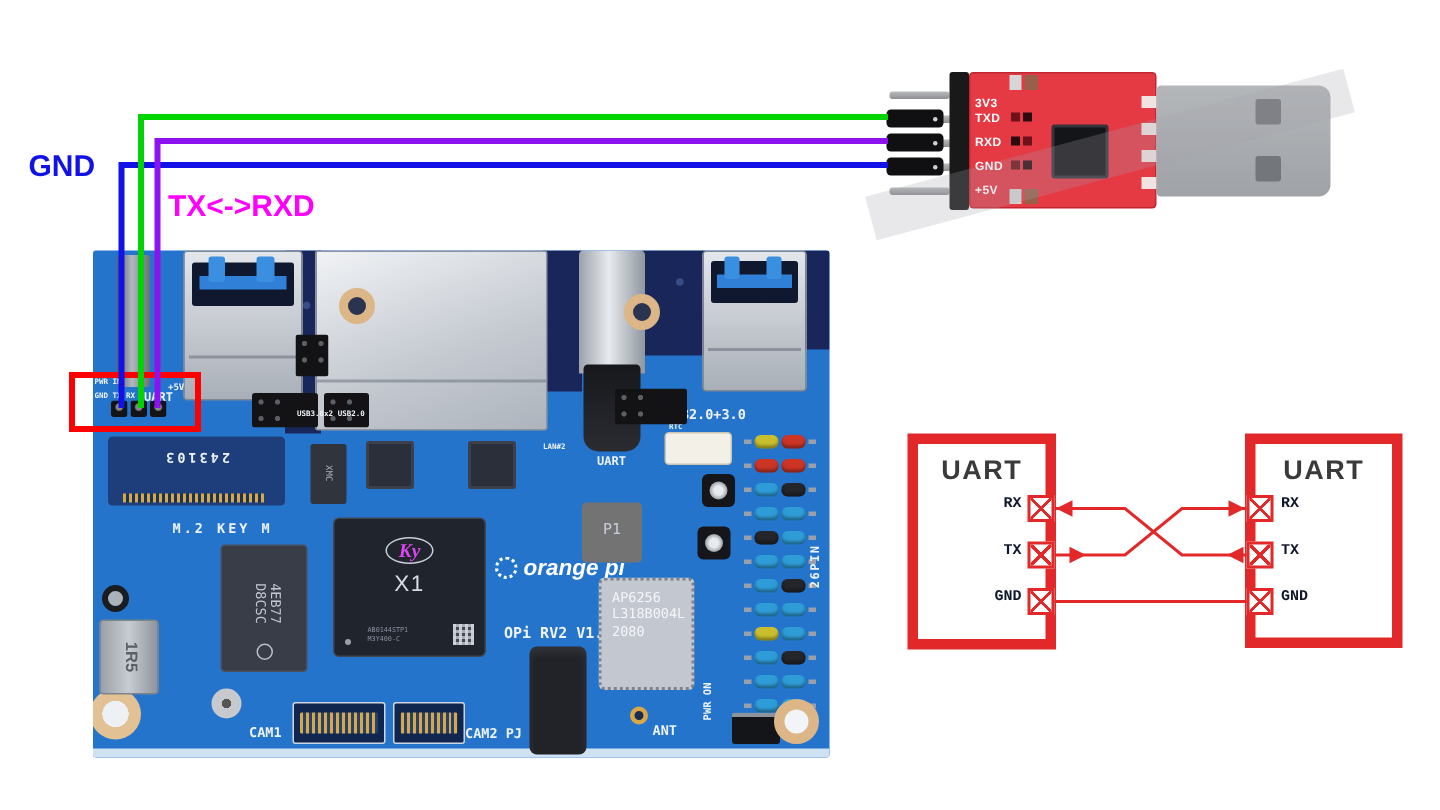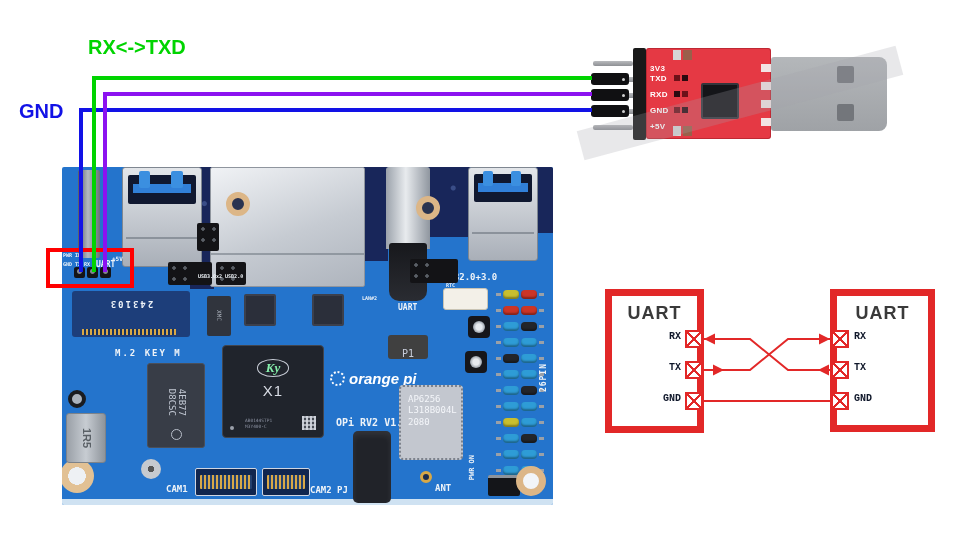--- a/index.html
+++ b/index.html
@@ -25,21 +25,21 @@
   .usb3 .seam{position:absolute;left:4%;bottom:28%;width:92%;height:2px;background:#8b929b;}
   .shield{background:linear-gradient(160deg,#f0f2f5,#c6cbd2 55%,#aeb4bd);border:1px solid #8f959e;border-radius:2px;}
   .shield:after{content:"";position:absolute;left:0;right:0;bottom:26%;height:2px;background:rgba(110,118,128,.55);}
   .hdmi-s{background:linear-gradient(90deg,#9ba2ab,#e8ebee 45%,#8f969f);border-radius:3px 3px 0 0;}
   .hdmi-b{background:linear-gradient(#17181c,#2a2c32);border-radius:3px 3px 10px 10px;}
   .blkhdr{background:#131316;border-radius:2px;background-image:radial-gradient(circle at 6px 6px,#5a5f66 0 1.5px,transparent 2px),radial-gradient(circle at 6px 17px,#5a5f66 0 1.5px,transparent 2px),radial-gradient(circle at 17px 6px,#5a5f66 0 1.5px,transparent 2px),radial-gradient(circle at 17px 17px,#5a5f66 0 1.5px,transparent 2px);}
   .m2{background:#1d3e7a;border-radius:3px;}
   .m2 .pins{position:absolute;left:10px;right:14px;bottom:2px;height:6px;background:repeating-linear-gradient(90deg,#d8a847 0 2px,#16325f 2px 4px);}
   .chip{background:#20242c;border:1px solid #41454e;border-radius:4px;color:#d8dce4;}
   .ky{display:inline-block;font-family:"Liberation Serif",serif;font-style:italic;font-weight:bold;
-      border:1.5px solid #c9ced8;border-radius:50%;padding:0 8px;font-size:13px;color:#86efac;}
+      border:1.5px solid #c9ced8;border-radius:50%;padding:0 8px;font-size:13px;color:#d946ef;}
   .qr{background:#454a54;background-image:repeating-linear-gradient(90deg,rgba(210,214,222,.9) 0 2px,transparent 2px 4px),repeating-linear-gradient(0deg,rgba(210,214,222,.7) 0 2px,transparent 2px 4px);}
   .ram{background:#383d47;border:1px solid #4a4f5a;border-radius:3px;}
   .rotated{transform:rotate(90deg);transform-origin:center;}
   .wifi{background:#c3c7cf;border:2px dotted #7d828c;border-radius:4px;color:#f4f6fa;}
   .btn{background:#16161a;border-radius:4px;}
   .btn i{position:absolute;left:50%;top:50%;width:12px;height:12px;margin:-6px 0 0 -6px;border-radius:50%;
          background:radial-gradient(circle,#e7eaee 0 35%,#9aa1a9 70%);}
   .cam{background:#10264f;border:1px solid #cfd6e2;border-radius:2px;}
   .cam .gold{position:absolute;left:4px;right:4px;top:6px;bottom:6px;background:repeating-linear-gradient(90deg,#d8a847 0 2px,#23406e 2px 4px);border-radius:1px;}
   .pinhdr{background:#141417;border-radius:2px;background-image:radial-gradient(circle at 50% 40%,#81868d 0 2px,transparent 3px);}
@@ -154,21 +154,21 @@
     <div class="a silk" style="left:274px;top:250px;font-size:10px">OPi RV2 V1.1</div>
 
     <div class="a wifi" style="left:337px;top:218px;width:64px;height:75px">
       <div style="padding:7px 0 0 7px;font-family:'DejaVu Sans Mono',monospace;font-size:9px;line-height:1.25">
         <span>AP6256</span><br>
         <span>L318B004L</span><br>
         <span>2080</span>
       </div>
     </div>
 
-    <div class="a" style="left:326px;top:168px;width:40px;height:24px;background:#404040;border-radius:3px">
+    <div class="a" style="left:326px;top:168px;width:40px;height:40px;background:#737373;border-radius:3px">
       <div style="text-align:center;margin-top:13px;font-family:'DejaVu Sans Mono',monospace;font-size:10px;color:#c9cedb"><span>P1</span></div>
     </div>
 
     <div class="a" style="left:434px;top:123px">
         <div class="gpio-row">
           <span class="stub"></span>
           <span class="cap" style="background: rgb(201, 191, 46);"></span>
           <span class="cap" style="background: rgb(204, 53, 38);"></span>
           <span class="stub"></span>
         </div>
@@ -372,16 +372,16 @@
       <polygon points="818,370 829,364.5 829,375.5"></polygon>
       <polygon points="724,370 713,364.5 713,375.5"></polygon>
       <polygon points="830,339 819,333.5 819,344.5"></polygon>
     </g>
 
     <polyline points="81,272 81,110 592,110" fill="none" stroke="var(--wb)" stroke-width="4"></polyline>
     <polyline points="105,272 105,94 592,94" fill="none" stroke="var(--wp)" stroke-width="4"></polyline>
     <polyline points="94,272 94,78 592,78" fill="none" stroke="var(--wg)" stroke-width="4"></polyline>
   </svg>
 
-  <div class="ann z40" id="ann-rxtxd" style="left: 88px; top: 36px; color: rgb(0, 212, 0);">RX&lt;-&gt;TXD</div>
   <div class="ann z40" id="ann-gnd" style="left: 19px; top: 100px; color: rgb(18, 18, 230);">GND</div>
+  <div class="ann z40" id="ann-txrxd" style="left: 112px; top: 127px; color: rgb(255, 0, 255);">TX&lt;-&gt;RXD</div>
 
 </div>
 
 </body></html>

